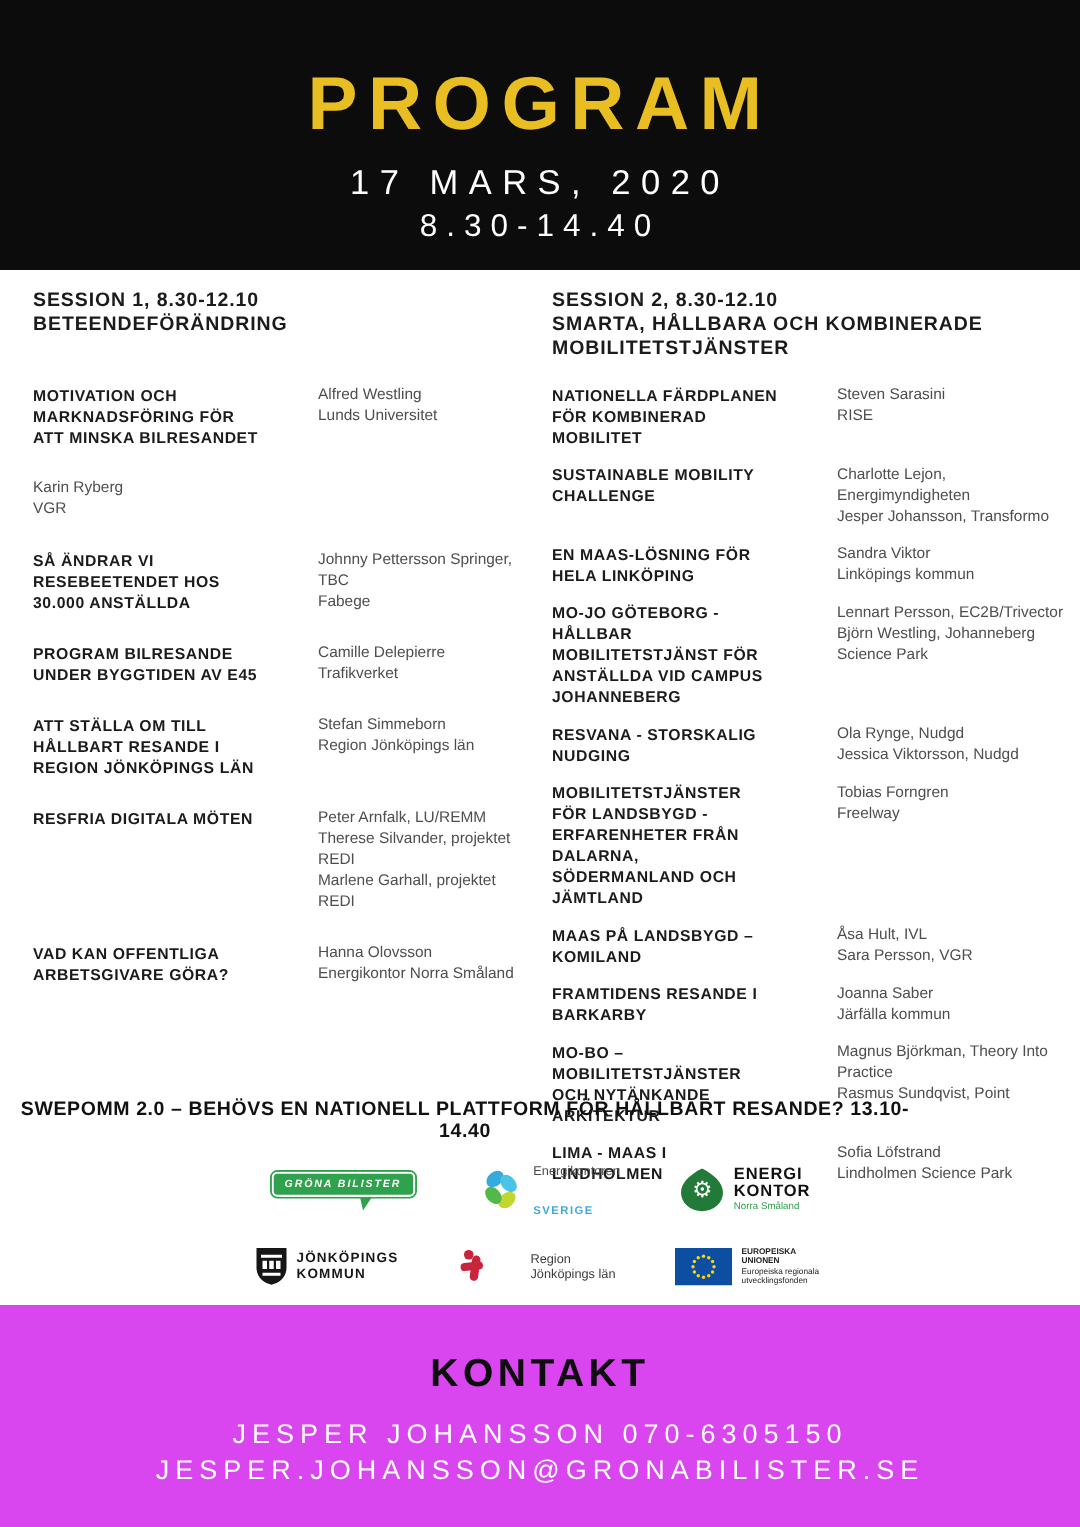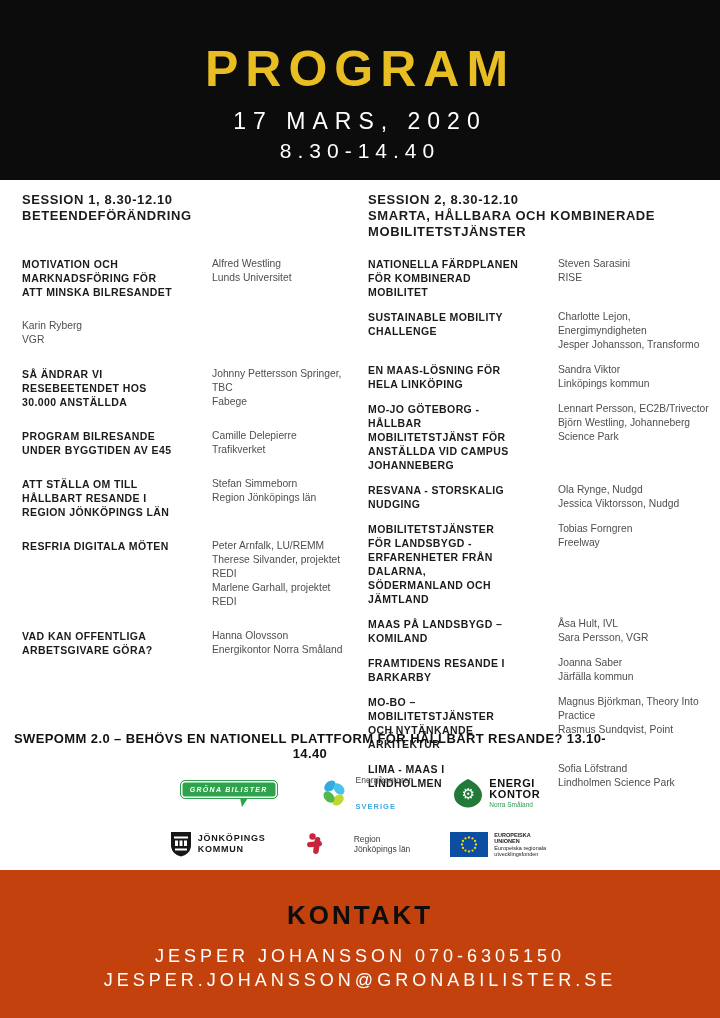--- a/index.html
+++ b/index.html
@@ -93,21 +93,21 @@
   .rj-text div { font-size:8.5px; color:#3c3c3c; line-height:10.5px;margin-left:20px; }
 
   
   .eu-text { width:56px; }
   .eu-t1 { font-size:5.5px; font-weight:bold; color:#222; line-height:6px; }
   .eu-t2 { font-size:5.5px; color:#222; line-height:6px; margin-top:1px; }
 
   
   .footer {
     position:absolute; top:870px; left:0; width:720px; height:148px;
-    background:#c2410c; text-align:center;
+    background:#d946ef; text-align:center;
   }
   .footer .kontakt { padding-top:30px; font-size:26px; font-weight:800; letter-spacing:3px; color:#0d0d0d; }
   .footer .contact { margin-top:13px; color:#fff; font-size:18px; letter-spacing:4px; line-height:24px; font-weight:400; }
 </style>
 </head>
 <body>
 
 <div class="header">
   <div class="title">PROGRAM</div>
   <div class="date">17 MARS, 2020</div>

